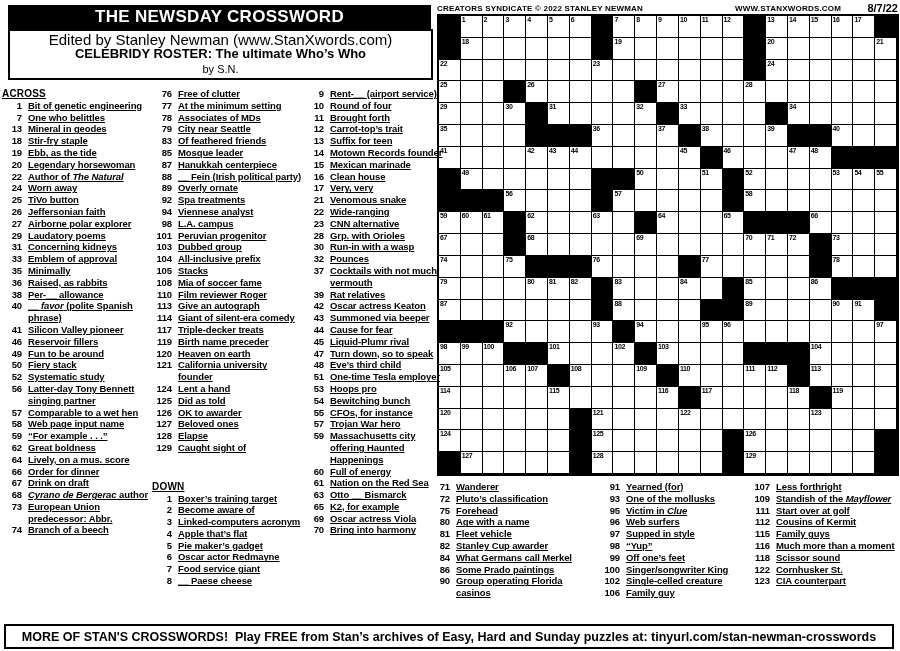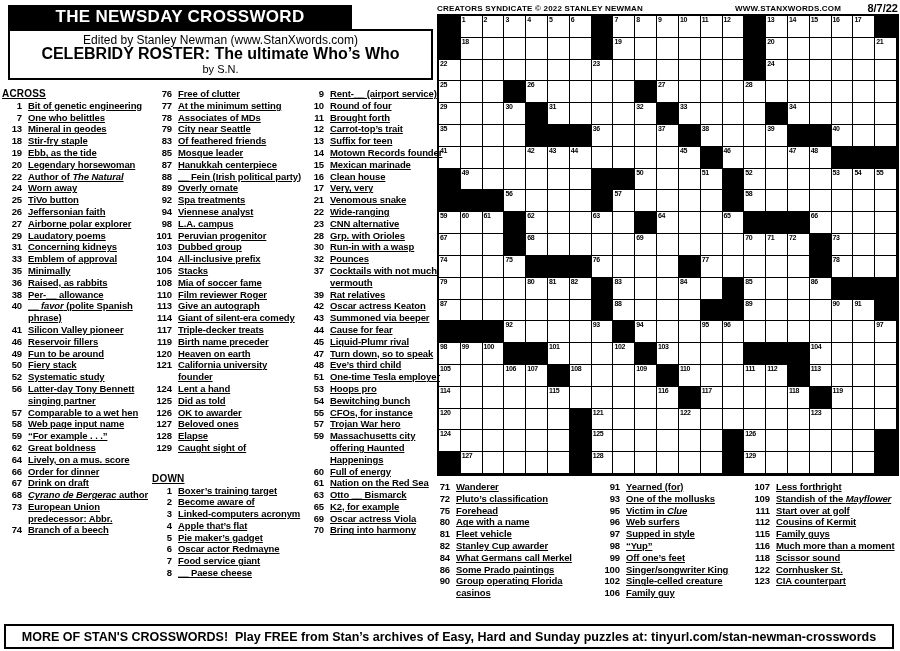--- a/index.html
+++ b/index.html
@@ -1,41 +1,41 @@
 <!DOCTYPE html>
 <html><head>
 <meta charset="utf-8">
 <style>
   html,body{margin:0;padding:0;background:#fff;}
   body{width:900px;height:651px;position:relative;font-family:"Liberation Sans",sans-serif;color:#000;overflow:hidden;}
   
-  .title-bar{position:absolute;left:8px;top:5px;width:344px;height:24px;background:#000;color:#fff;
+  .title-bar{position:absolute;left:8px;top:5px;width:423px;height:24px;background:#000;color:#fff;
     display:flex;align-items:center;justify-content:center;font-weight:bold;font-size:17px;letter-spacing:.3px;}
   .info-box{position:absolute;left:8px;top:29px;width:421px;height:47px;border:2px solid #000;
     display:flex;flex-direction:column;align-items:center;justify-content:center;text-align:center;line-height:14.5px;}
-  .edited{font-size:12px;}
-  .theme{font-size:16px;font-weight:bold;}
+  .edited{font-size:15px;}
+  .theme{font-size:13px;font-weight:bold;}
   .byline{font-size:11px;}
   
   .grid-hdr{position:absolute;left:437px;top:2px;width:461px;height:11px;font-size:8px;font-weight:bold;}
   .gh-left{position:absolute;left:0;top:2px;letter-spacing:.2px;}
   .gh-center{position:absolute;left:298px;top:2px;letter-spacing:.2px;}
   .gh-date{position:absolute;right:0;top:0;font-size:11px;}
   
   #grid{position:absolute;left:437px;top:14px;width:462px;height:462px;border:2px solid #000;box-sizing:border-box;
     display:grid;grid-template-columns:repeat(21,1fr);grid-template-rows:repeat(21,1fr);background:#000;}
   .cell{position:relative;background:#fff;border-right:1px solid #000;border-bottom:1px solid #000;box-sizing:border-box;}
   .cell.black{background:#000;}
   .cell .num{position:absolute;left:1px;top:0px;font-size:7px;font-weight:bold;letter-spacing:-0.4px;line-height:8px;}
   
   .clue-col{position:absolute;font-size:9.5px;font-weight:bold;line-height:11.8px;letter-spacing:-0.1px;text-decoration:underline;}
   .clue{padding-left:26px;}
   .clue .n{display:inline-block;width:20px;margin-left:-26px;margin-right:6px;text-align:right;}
   .sec-hdr{font-size:10px;letter-spacing:.2px;}
-  .sec-gap{margin-top:19px;}
+  .sec-gap{margin-top:27px;}
   #col1{left:2px;top:88px;width:146px;}
   #col2{left:152px;top:88px;width:150px;}
   #col3{left:304px;top:88px;width:146px;}
   #col4{left:430px;top:481px;width:148px;}
   #col5{left:600px;top:481px;width:148px;}
   #col6{left:750px;top:481px;width:148px;}
   
   .banner{position:absolute;left:4px;top:624px;width:890px;height:25px;border:2px solid #000;box-sizing:border-box;
     display:flex;align-items:center;justify-content:center;font-size:12.5px;font-weight:bold;white-space:pre;}
 </style>

